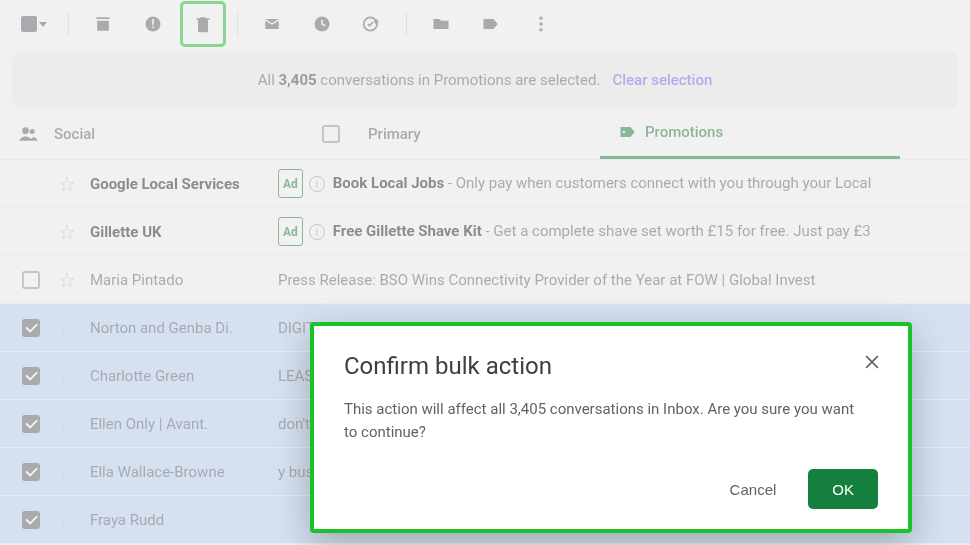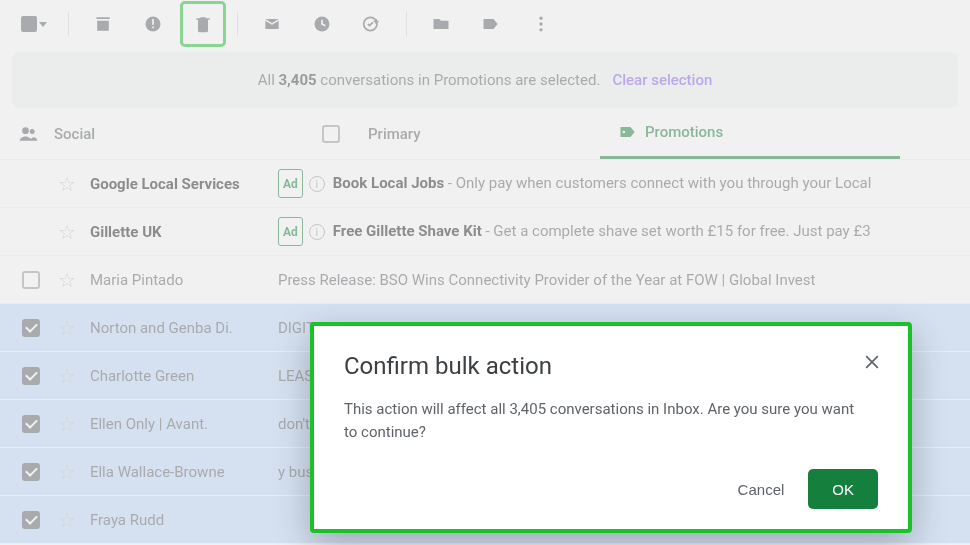--- a/index.html
+++ b/index.html
@@ -43,21 +43,21 @@
   .info-ic { display:inline-flex; width:16px;height:16px; border:1.5px solid #9aa0a6; border-radius:50%; align-items:center; justify-content:center; font-size:11px; color:#9aa0a6; margin-right:8px;}
   .subj { white-space:nowrap; overflow:hidden; text-overflow: clip; }
   .subj b { color:#202124; font-weight:700; }
 
   
   .dialog-wrap { position:absolute; left:310px; top:322px; width:602px; background:#fff; border:4px solid #1ac22a; z-index:20; box-shadow: 0 12px 36px rgba(0,0,0,0.25); border-radius:4px;}
   .dialog { padding: 26px 30px 20px 30px; position:relative; }
   .dialog h2 { font-size:24px; font-weight:400; color:#3c4043; margin-bottom:18px; }
   .dialog p { font-size:15px; color:#5f6368; line-height:1.5; max-width: 520px; }
   .dialog .close { position:absolute; top:22px; right:22px; width:28px; height:28px; display:flex; align-items:center; justify-content:center; cursor:pointer; color:#5f6368; }
-  .dialog .actions { display:flex; justify-content:flex-end; margin-top:26px; }
+  .dialog .actions { display:flex; justify-content:flex-end; gap:8px; margin-top:26px; }
   .btn { height:40px; padding:0 24px; border-radius:5px; font-size:15px; font-weight:500; display:flex; align-items:center; cursor:pointer; border:none; }
   .btn.flat { background:transparent; color:#5f6368; }
   .btn.primary { background:#15803d; color:#fff; }
 
   svg { display:block; }
 </style>
 </head>
 <body>
 
 <div class="toolbar">

